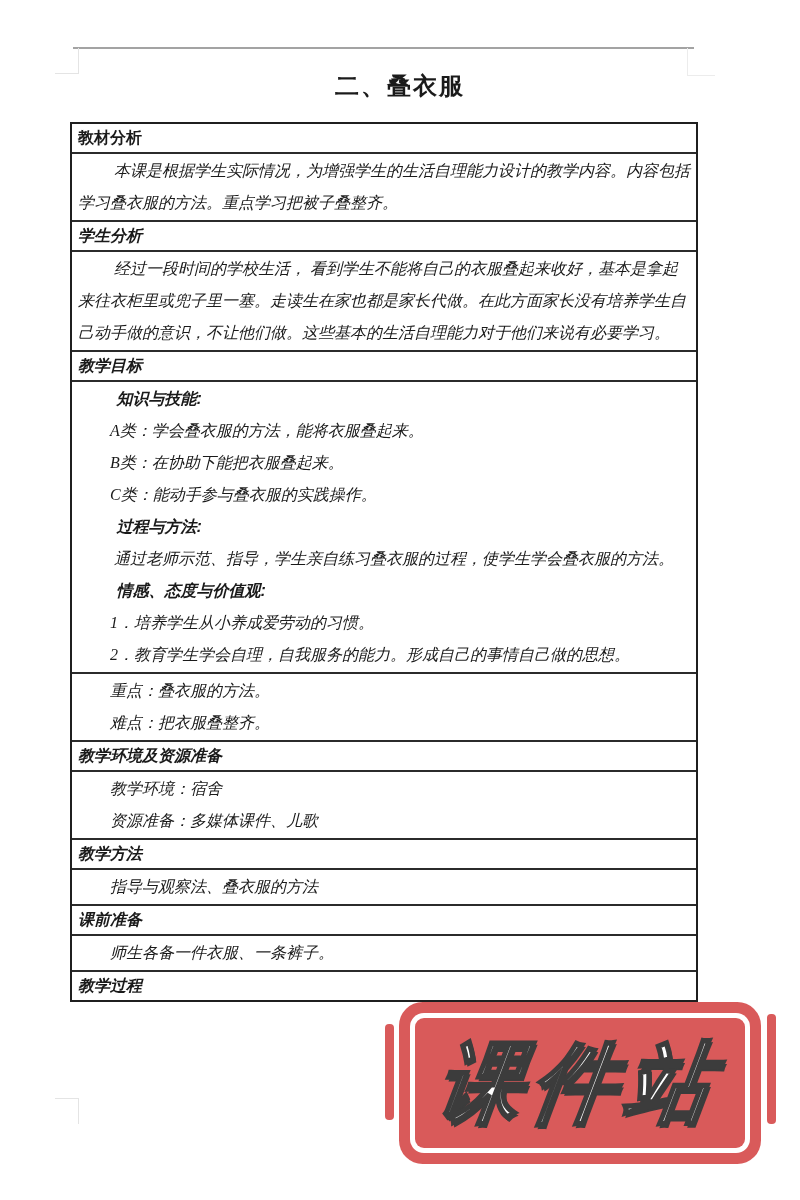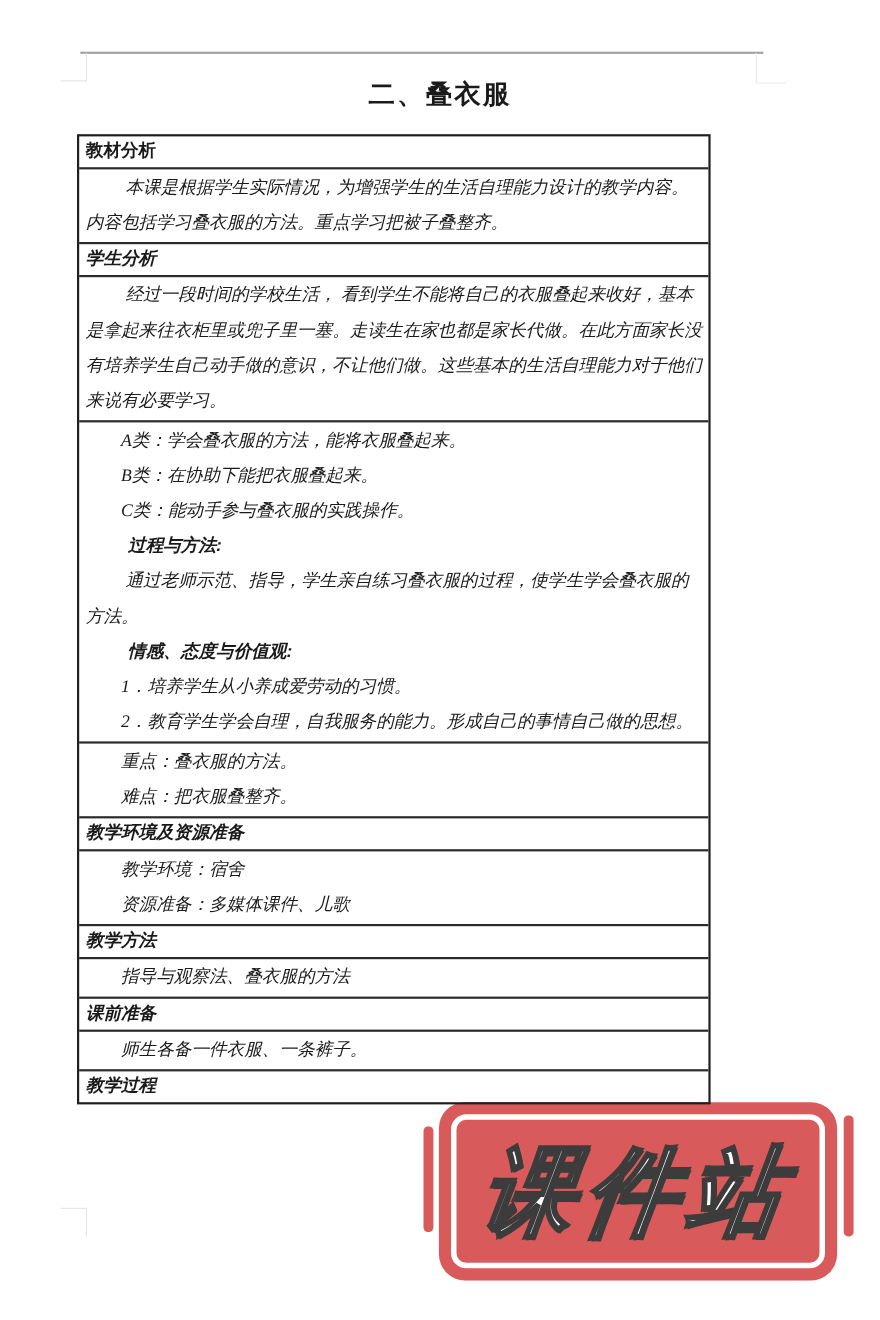--- a/index.html
+++ b/index.html
@@ -40,21 +40,21 @@
   .stamp-text {
     font-family:"Liberation Sans","DejaVu Sans",sans-serif;
     font-size:84px; font-weight:bold; font-style:italic; color:#ffffff;
     transform:skewX(-8deg) scaleY(1.05); letter-spacing:10px; line-height:1;
     -webkit-text-stroke:2.5px #3c3c3c;
     text-shadow:2px 2px 0 #3c3c3c;
     white-space:nowrap;
   }
 
   .doc-table {
-    position:absolute; left:70px; top:122px; width:576px;
+    position:absolute; left:70px; top:122px; width:628px;
     border:2px solid #1f1f1f; z-index:2; background:transparent;
   }
   .row { background:transparent; }
   .row + .row { border-top:2px solid #2b2b2b;font-style:italic; }
   .row.hdr {
     font-family:"Liberation Sans","DejaVu Sans",sans-serif;
     font-weight:bold; font-size:16px; line-height:22px; padding:3px 6px;
   }
   .row.bd { padding:1px 6px; font-size:16px; }
   .row.bd p { line-height:32px; }
@@ -89,21 +89,23 @@
     <div class="row hdr">教材分析</div>
     <div class="row bd">
       <p class="para">本课是根据学生实际情况，为增强学生的生活自理能力设计的教学内容。内容包括学习叠衣服的方法。重点学习把被子叠整齐。</p>
     </div>
 
     <div class="row hdr">学生分析</div>
     <div class="row bd">
       <p class="para">经过一段时间的学校生活， 看到学生不能将自己的衣服叠起来收好，基本是拿起来往衣柜里或兜子里一塞。走读生在家也都是家长代做。在此方面家长没有培养学生自己动手做的意识，不让他们做。这些基本的生活自理能力对于他们来说有必要学习。</p>
     </div>
 
+    <div class="row hdr">教学目标</div>
     <div class="row bd">
+      <p class="sub">知识与技能:</p>
       <p class="item">A类：学会叠衣服的方法，能将衣服叠起来。</p>
       <p class="item">B类：在协助下能把衣服叠起来。</p>
       <p class="item">C类：能动手参与叠衣服的实践操作。</p>
       <p class="sub">过程与方法:</p>
       <p class="para">通过老师示范、指导，学生亲自练习叠衣服的过程，使学生学会叠衣服的方法。</p>
       <p class="sub">情感、态度与价值观:</p>
       <p class="item">1．培养学生从小养成爱劳动的习惯。</p>
       <p class="item">2．教育学生学会自理，自我服务的能力。形成自己的事情自己做的思想。</p>
     </div>
 

